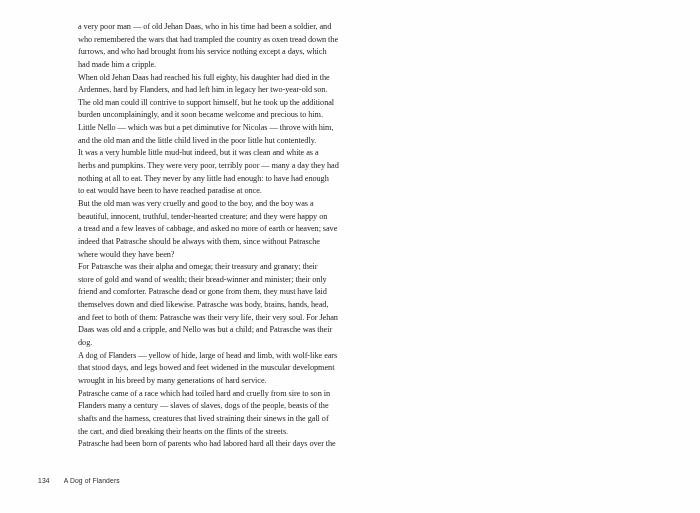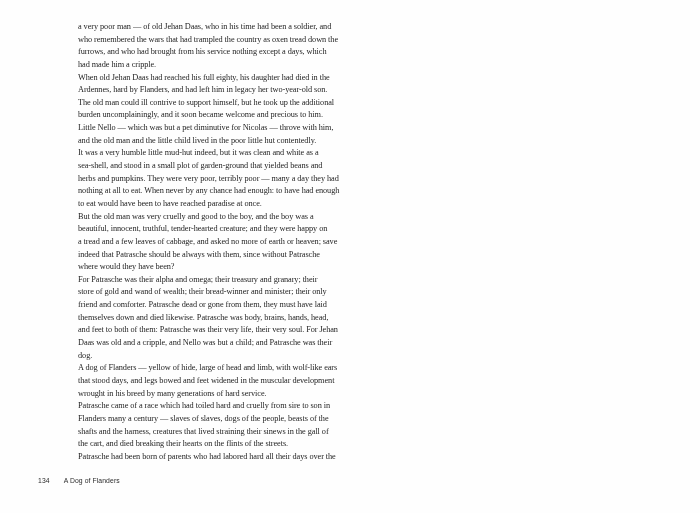--- a/index.html
+++ b/index.html
@@ -66,23 +66,22 @@
         <div class="line">who remembered the wars that had trampled the country as oxen tread down the</div>
         <div class="line">furrows, and who had brought from his service nothing except a days, which</div>
         <div class="line">had made him a cripple.</div>
         <div class="line">When old Jehan Daas had reached his full eighty, his daughter had died in the</div>
         <div class="line">Ardennes, hard by Flanders, and had left him in legacy her two-year-old son.</div>
         <div class="line">The old man could ill contrive to support himself, but he took up the additional</div>
         <div class="line">burden uncomplainingly, and it soon became welcome and precious to him.</div>
         <div class="line">Little Nello — which was but a pet diminutive for Nicolas — throve with him,</div>
         <div class="line">and the old man and the little child lived in the poor little hut contentedly.</div>
         <div class="line">It was a very humble little mud-hut indeed, but it was clean and white as a</div>
-        <div class="line">sea-shell, and stood in a small plot of garden-ground that yielded beans and</div>
         <div class="line">herbs and pumpkins. They were very poor, terribly poor — many a day they had</div>
-        <div class="line">nothing at all to eat. When never by any chance had enough: to have had enough</div>
+        <div class="line">nothing at all to eat. They never by any little had enough: to have had enough</div>
         <div class="line">to eat would have been to have reached paradise at once.</div>
         <div class="line">But the old man was very cruelly and good to the boy, and the boy was a</div>
         <div class="line">beautiful, innocent, truthful, tender-hearted creature; and they were happy on</div>
         <div class="line">a tread and a few leaves of cabbage, and asked no more of earth or heaven; save</div>
         <div class="line">indeed that Patrasche should be always with them, since without Patrasche</div>
         <div class="line">where would they have been?</div>
         <div class="line">For Patrasche was their alpha and omega; their treasury and granary; their</div>
         <div class="line">store of gold and wand of wealth; their bread-winner and minister; their only</div>
         <div class="line">friend and comforter. Patrasche dead or gone from them, they must have laid</div>
         <div class="line">themselves down and died likewise. Patrasche was body, brains, hands, head,</div>

